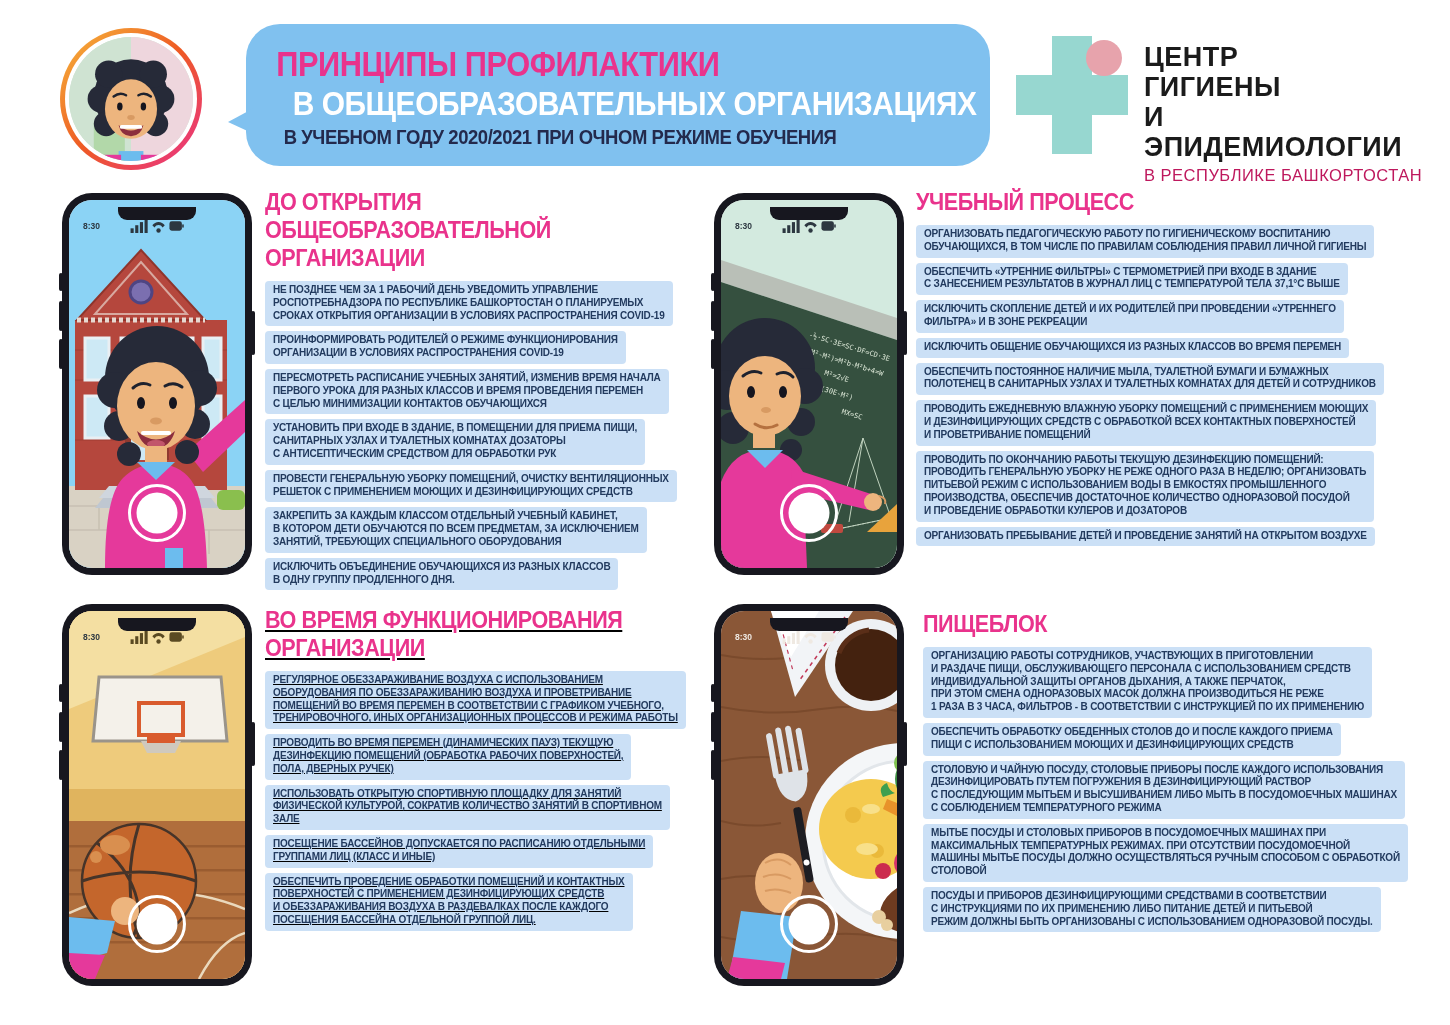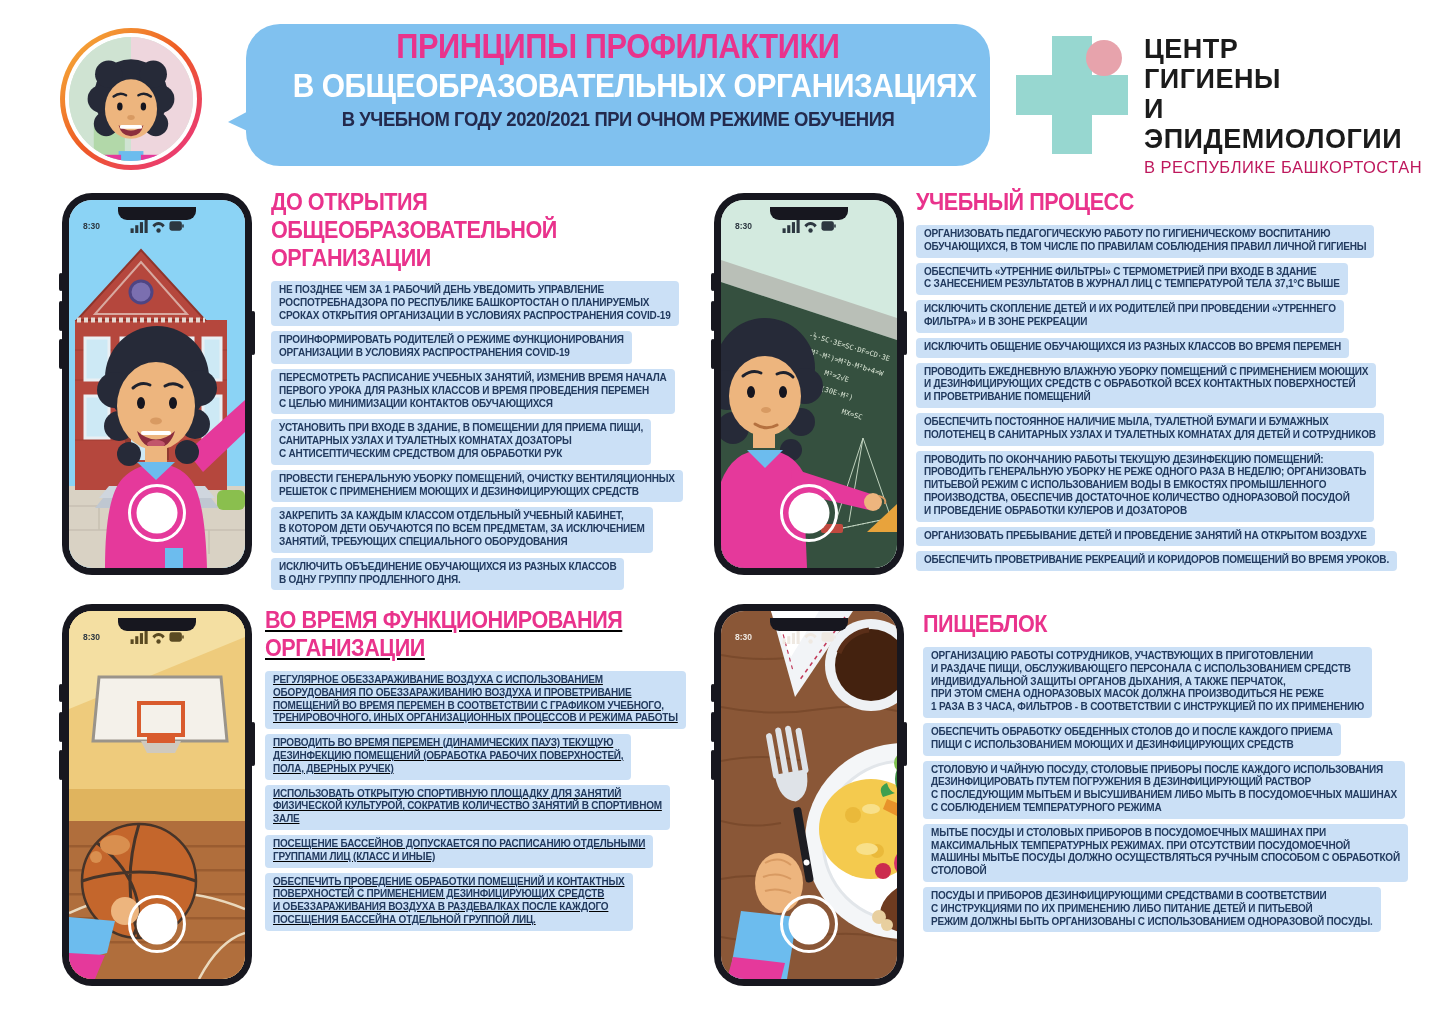--- a/index.html
+++ b/index.html
@@ -5,31 +5,31 @@
   html,body{margin:0;padding:0;background:#ffffff;}
   body{font-family:"Liberation Sans","DejaVu Sans",sans-serif;}
   #poster{position:relative;width:1450px;height:1025px;background:#fff;overflow:hidden;}
 
   
   .avatar{position:absolute;left:60px;top:28px;width:142px;height:142px;border-radius:50%;
     background:linear-gradient(135deg,#f6b93b,#ee5a24,#e9308d);padding:5px;box-sizing:border-box;}
   .avatar-inner{width:100%;height:100%;border-radius:50%;background:#fff;padding:4px;box-sizing:border-box;}
   .avatar-img{width:100%;height:100%;border-radius:50%;overflow:hidden;background:#cfe3d2;}
   .bubble{position:absolute;left:246px;top:24px;width:744px;height:142px;background:#80c1ef;
-    border-radius:34px;text-align:center;box-sizing:border-box;padding-top:2px;}
+    border-radius:34px;box-sizing:border-box;padding-top:20px;}
   .bubble:before{content:"";position:absolute;left:-18px;top:84px;width:0;height:0;
     border-top:14px solid transparent;border-bottom:12px solid transparent;border-right:26px solid #80c1ef;}
   .t-line{display:inline-block;font-weight:700;transform:scaleX(0.88);transform-origin:50% 50%;white-space:nowrap;letter-spacing:-0.5px;}
   .t1{font-size:35px;color:#e9338c;line-height:40px;}
   .t2{font-size:34px;color:#ffffff;line-height:38px;}
   .t3{font-size:21px;color:#232a4d;line-height:30px;}
 
   .logo{position:absolute;left:1016px;top:34px;width:410px;height:130px;}
   .logo-cross{position:absolute;left:0;top:2px;width:112px;height:118px;}
-  .logo-text{position:absolute;left:128px;top:0px;}
+  .logo-text{position:absolute;left:128px;top:8px;}
   .logo-l{font-weight:700;color:#1b1b1b;font-size:27px;line-height:30px;letter-spacing:0.5px;}
   .logo-sub{color:#be185d;font-size:16.5px;line-height:26px;letter-spacing:0.5px;font-weight:400;}
 
   
   .phone{position:absolute;width:190px;height:382px;background:#17171f;border-radius:30px;padding:7px;box-sizing:border-box;}
   .screen{position:relative;width:100%;height:100%;border-radius:23px;overflow:hidden;background:#ddd;}
   .screen svg{position:absolute;left:0;top:0;width:100%;height:100%;}
   .notch{position:absolute;left:50%;top:7px;transform:translateX(-50%);width:78px;height:13px;background:#17171f;border-radius:0 0 9px 9px;z-index:6;}
   .sbtn{position:absolute;background:#17171f;border-radius:2px;}
   .sb-l1{left:-3px;top:80px;width:4px;height:18px;}
@@ -365,21 +365,21 @@
               <rect x="25" y="1.5" width="8" height="6" rx="1.5"></rect>
               <rect x="33.2" y="3.5" width="1" height="2"></rect>
             </g>
           </svg>
         </div>
       <div class="notch"></div>
       <div class="shutter"></div>
     </div>
   </div>
 
-  <div class="col" style="left:271px;top:188px;width:432px;">
+  <div class="col" style="left:265px;top:188px;width:432px;">
     <h2 class="sec-title">ДО ОТКРЫТИЯ ОБЩЕОБРАЗОВАТЕЛЬНОЙ
 ОРГАНИЗАЦИИ</h2>
     <div>
         <div class="list-item">НЕ ПОЗДНЕЕ ЧЕМ ЗА 1 РАБОЧИЙ ДЕНЬ УВЕДОМИТЬ УПРАВЛЕНИЕ
 РОСПОТРЕБНАДЗОРА ПО РЕСПУБЛИКЕ БАШКОРТОСТАН О ПЛАНИРУЕМЫХ
 СРОКАХ ОТКРЫТИЯ ОРГАНИЗАЦИИ В УСЛОВИЯХ РАСПРОСТРАНЕНИЯ COVID-19</div>
         <div class="list-item">ПРОИНФОРМИРОВАТЬ РОДИТЕЛЕЙ О РЕЖИМЕ ФУНКЦИОНИРОВАНИЯ
 ОРГАНИЗАЦИИ В УСЛОВИЯХ РАСПРОСТРАНЕНИЯ COVID-19</div>
         <div class="list-item">ПЕРЕСМОТРЕТЬ РАСПИСАНИЕ УЧЕБНЫХ ЗАНЯТИЙ, ИЗМЕНИВ ВРЕМЯ НАЧАЛА
 ПЕРВОГО УРОКА ДЛЯ РАЗНЫХ КЛАССОВ И ВРЕМЯ ПРОВЕДЕНИЯ ПЕРЕМЕН
@@ -400,32 +400,31 @@
   <div class="col" style="left:916px;top:188px;width:508px;">
     <h2 class="sec-title">УЧЕБНЫЙ ПРОЦЕСС</h2>
     <div>
         <div class="list-item">ОРГАНИЗОВАТЬ ПЕДАГОГИЧЕСКУЮ РАБОТУ ПО ГИГИЕНИЧЕСКОМУ ВОСПИТАНИЮ
 ОБУЧАЮЩИХСЯ, В ТОМ ЧИСЛЕ ПО ПРАВИЛАМ СОБЛЮДЕНИЯ ПРАВИЛ ЛИЧНОЙ ГИГИЕНЫ</div>
         <div class="list-item">ОБЕСПЕЧИТЬ «УТРЕННИЕ ФИЛЬТРЫ» С ТЕРМОМЕТРИЕЙ ПРИ ВХОДЕ В ЗДАНИЕ
 С ЗАНЕСЕНИЕМ РЕЗУЛЬТАТОВ В ЖУРНАЛ ЛИЦ С ТЕМПЕРАТУРОЙ ТЕЛА 37,1°С ВЫШЕ</div>
         <div class="list-item">ИСКЛЮЧИТЬ СКОПЛЕНИЕ ДЕТЕЙ И ИХ РОДИТЕЛЕЙ ПРИ ПРОВЕДЕНИИ «УТРЕННЕГО
 ФИЛЬТРА» И В ЗОНЕ РЕКРЕАЦИИ</div>
         <div class="list-item">ИСКЛЮЧИТЬ ОБЩЕНИЕ ОБУЧАЮЩИХСЯ ИЗ РАЗНЫХ КЛАССОВ ВО ВРЕМЯ ПЕРЕМЕН</div>
+        <div class="list-item">ОБЕСПЕЧИТЬ ПОСТОЯННОЕ НАЛИЧИЕ МЫЛА, ТУАЛЕТНОЙ БУМАГИ И БУМАЖНЫХ
+ПОЛОТЕНЕЦ В САНИТАРНЫХ УЗЛАХ И ТУАЛЕТНЫХ КОМНАТАХ ДЛЯ ДЕТЕЙ И СОТРУДНИКОВ</div>
         <div class="list-item">ПРОВОДИТЬ ЕЖЕДНЕВНУЮ ВЛАЖНУЮ УБОРКУ ПОМЕЩЕНИЙ С ПРИМЕНЕНИЕМ МОЮЩИХ
 И ДЕЗИНФИЦИРУЮЩИХ СРЕДСТВ С ОБРАБОТКОЙ ВСЕХ КОНТАКТНЫХ ПОВЕРХНОСТЕЙ
 И ПРОВЕТРИВАНИЕ ПОМЕЩЕНИЙ</div>
-        <div class="list-item">ОБЕСПЕЧИТЬ ПОСТОЯННОЕ НАЛИЧИЕ МЫЛА, ТУАЛЕТНОЙ БУМАГИ И БУМАЖНЫХ
-ПОЛОТЕНЕЦ В САНИТАРНЫХ УЗЛАХ И ТУАЛЕТНЫХ КОМНАТАХ ДЛЯ ДЕТЕЙ И СОТРУДНИКОВ</div>
         <div class="list-item">ПРОВОДИТЬ ПО ОКОНЧАНИЮ РАБОТЫ ТЕКУЩУЮ ДЕЗИНФЕКЦИЮ ПОМЕЩЕНИЙ:
 ПРОВОДИТЬ ГЕНЕРАЛЬНУЮ УБОРКУ НЕ РЕЖЕ ОДНОГО РАЗА В НЕДЕЛЮ; ОРГАНИЗОВАТЬ
 ПИТЬЕВОЙ РЕЖИМ С ИСПОЛЬЗОВАНИЕМ ВОДЫ В ЕМКОСТЯХ ПРОМЫШЛЕННОГО
 ПРОИЗВОДСТВА, ОБЕСПЕЧИВ ДОСТАТОЧНОЕ КОЛИЧЕСТВО ОДНОРАЗОВОЙ ПОСУДОЙ
 И ПРОВЕДЕНИЕ ОБРАБОТКИ КУЛЕРОВ И ДОЗАТОРОВ</div>
         <div class="list-item">ОРГАНИЗОВАТЬ ПРЕБЫВАНИЕ ДЕТЕЙ И ПРОВЕДЕНИЕ ЗАНЯТИЙ НА ОТКРЫТОМ ВОЗДУХЕ</div>
-        <div class="list-item">ОБЕСПЕЧИТЬ ПРОВЕТРИВАНИЕ РЕКРЕАЦИЙ И КОРИДОРОВ ПОМЕЩЕНИЙ ВО ВРЕМЯ УРОКОВ.</div>
       </div>
   </div>
 
   <div class="col" style="left:265px;top:606px;width:432px;text-decoration:underline;">
     <h2 class="sec-title">ВО ВРЕМЯ ФУНКЦИОНИРОВАНИЯ
 ОРГАНИЗАЦИИ</h2>
     <div>
         <div class="list-item">РЕГУЛЯРНОЕ ОБЕЗЗАРАЖИВАНИЕ ВОЗДУХА С ИСПОЛЬЗОВАНИЕМ
 ОБОРУДОВАНИЯ ПО ОБЕЗЗАРАЖИВАНИЮ ВОЗДУХА И ПРОВЕТРИВАНИЕ
 ПОМЕЩЕНИЙ ВО ВРЕМЯ ПЕРЕМЕН В СООТВЕТСТВИИ С ГРАФИКОМ УЧЕБНОГО,

